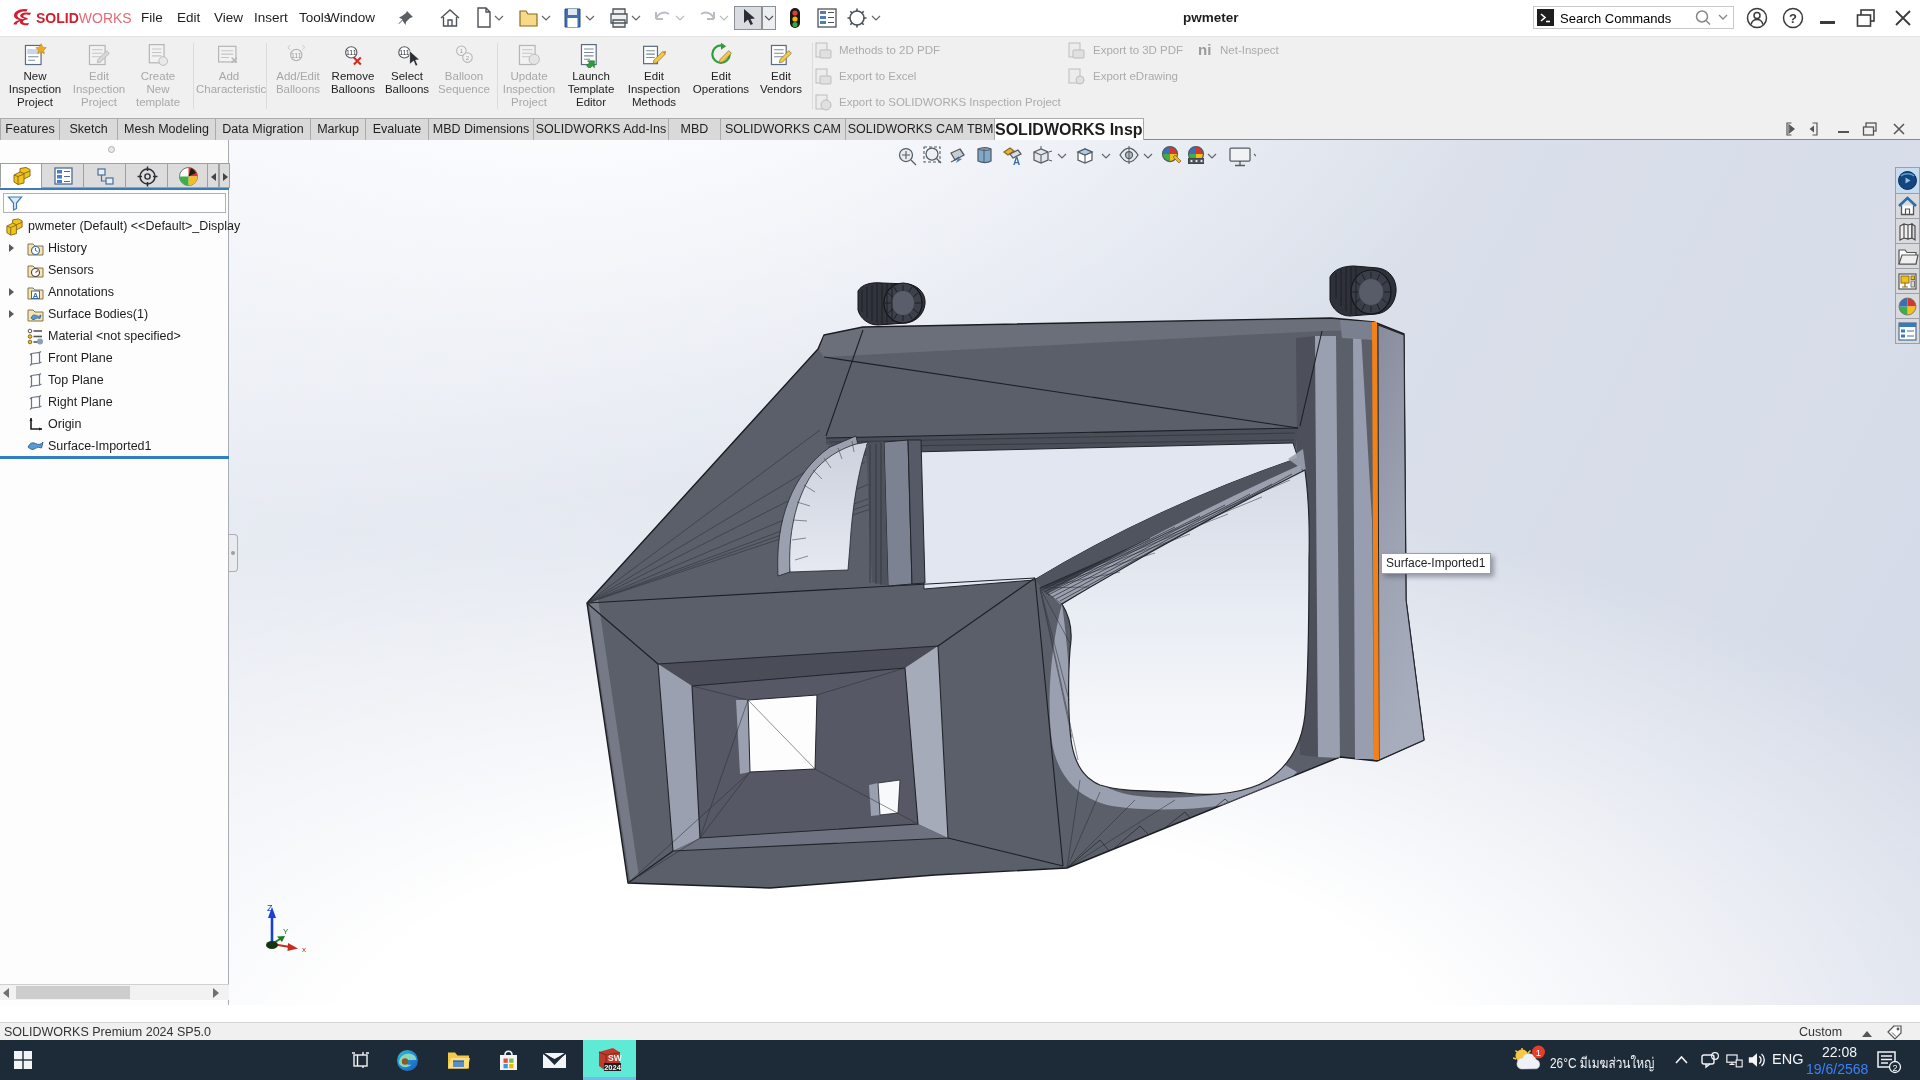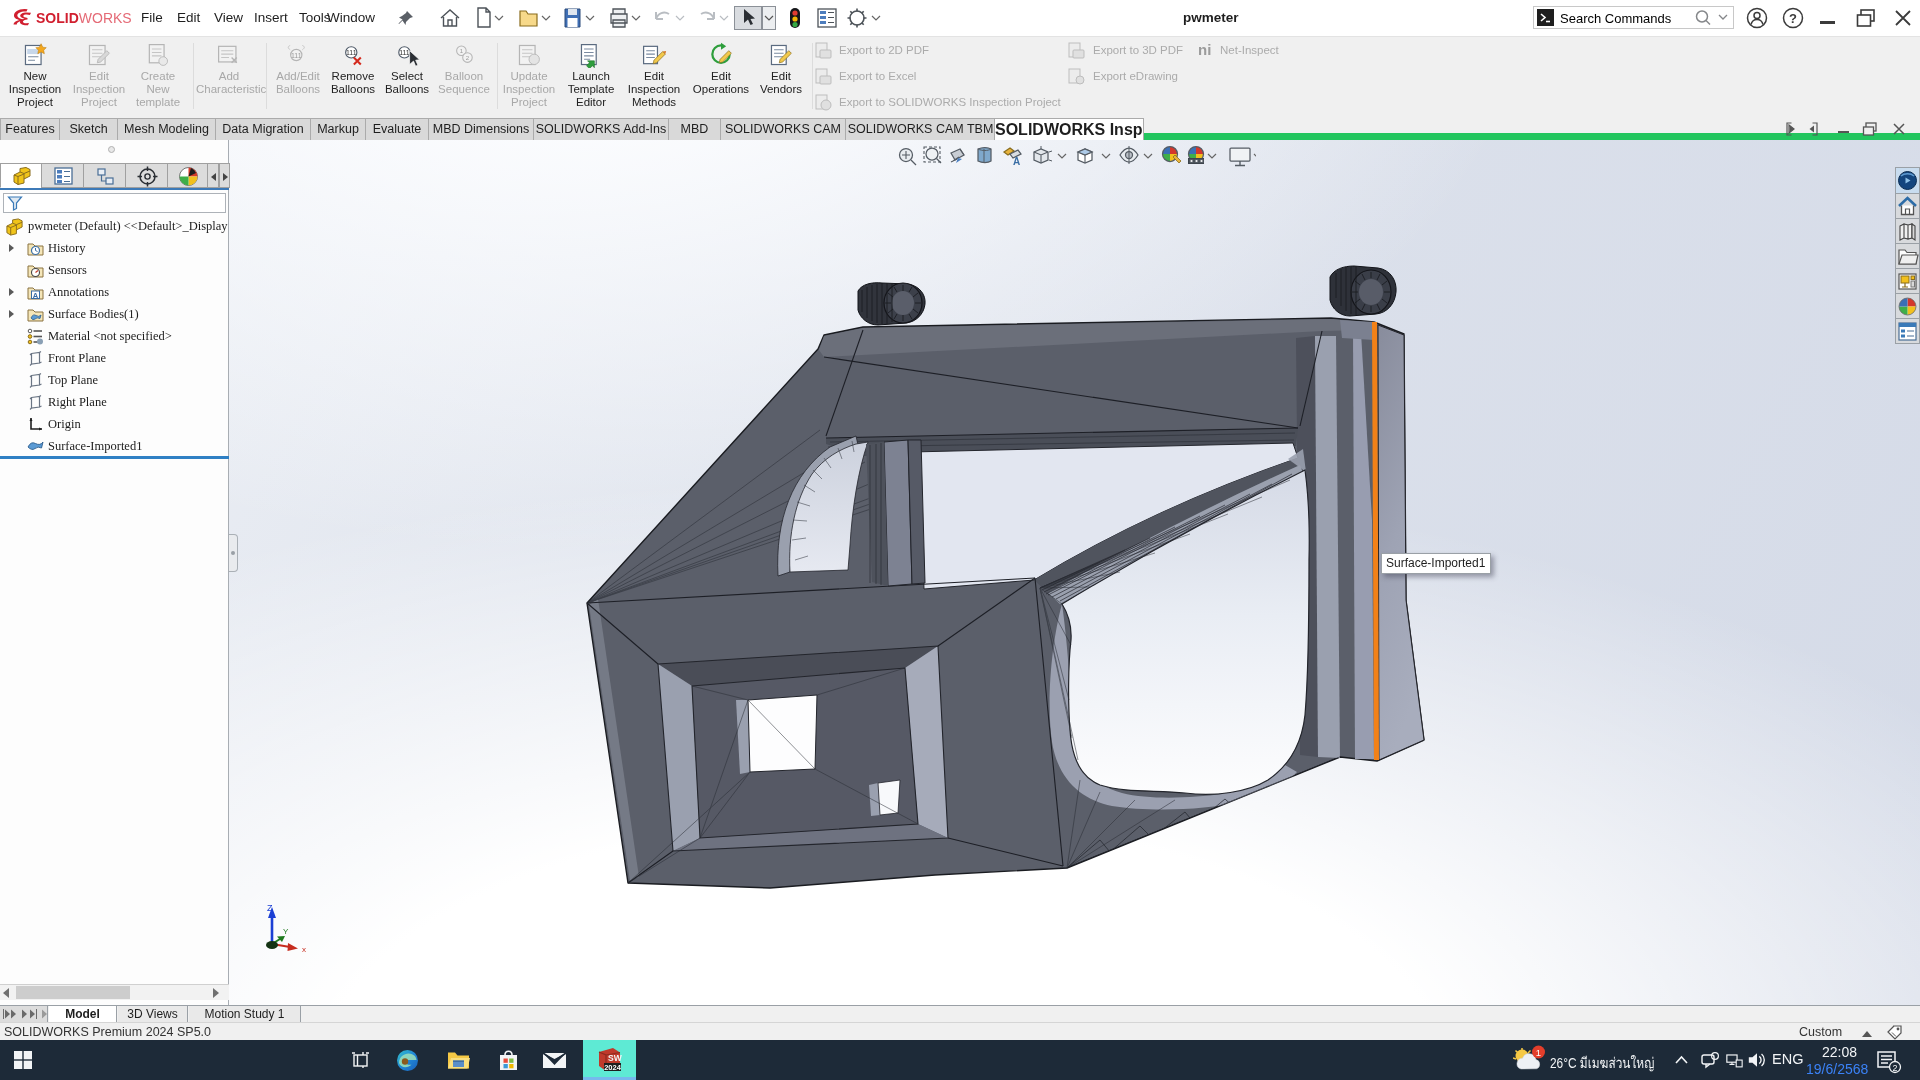--- a/index.html
+++ b/index.html
@@ -11,36 +11,36 @@
 .menuitem { position:absolute; top:10px; font-size:13.5px; color:#1e1e1e; }
 
 #ribbon { position:absolute; left:0; top:36px; width:1920px; height:82px; background:#f0f0f0; border-top:1px solid #e3e3e3; }
 .rbtn { position:absolute; top:4px; text-align:center; font-size:11.5px; line-height:13px; color:#222; }
 .rbtn .ric { margin:1px auto 2px auto; width:26px; height:26px; position:relative; }
 .rbtn .ric svg { width:26px; height:26px; }
 .rbtn.dis { color:#a8a8a8; }
 .rsep { position:absolute; top:6px; height:66px; width:1px; background:#dcdcdc; }
 .rexp { position:absolute; font-size:11.5px; color:#ababab; }
 
-#tabrow { position:absolute; left:0; top:118px; width:1920px; height:22px; background:#f0f0f0; border-bottom:7px solid #22c55e;}
+#tabrow { position:absolute; left:0; top:118px; width:1920px; height:22px; background:#f0f0f0; border-bottom:1px solid #22c55e;}
 .ctab { position:absolute; top:0; height:22px; white-space:nowrap; overflow:hidden; background:#d9d9d9; border:1px solid #ababab; border-bottom:none; font-size:12.5px; color:#1e1e1e; text-align:center; line-height:21px; }
 .ctab.active { background:#ffffff; font-weight:bold; z-index:2; }
 
 #main { position:absolute; left:0; top:140px; width:1920px; height:865px; }
 #viewport { position:absolute; left:0; top:0; width:1920px; height:865px;
   background:
    radial-gradient(ellipse 1750px 800px at 46% 108%, rgba(255,255,255,1) 32%, rgba(255,255,255,0) 75%),
    radial-gradient(ellipse 1400px 900px at 30% -25%, rgba(252,253,255,1) 20%, rgba(252,253,255,0) 70%),
    linear-gradient(118deg, #eef1f6 0%, #dde2ec 45%, #d4dae7 100%);
 }
 
 #leftpanel { position:absolute; left:0; top:0; width:229px; height:865px; background:#fdfdfd; border-right:1px solid #a8adb3; }
 .ptab { position:absolute; top:23px; height:25px; background:#dcdcdc; border:1px solid #a0a0a0; }
 .treerow { position:absolute; left:0; width:229px; height:22px; font-size:12.5px; color:#1c1c1c; }
-.treerow .lbl { position:absolute; left:48px; top:3px; white-space:nowrap;font-family:Liberation Serif, serif; }
+.treerow .lbl { position:absolute; left:48px; top:3px; white-space:nowrap; }
 .treerow .tic { position:absolute; left:27px; top:2px; width:17px; height:17px; }
 .arr { position:absolute; left:9px; top:6px; width:0; height:0; border-left:5px solid #5a5a5a; border-top:4px solid transparent; border-bottom:4px solid transparent; }
 
 #modeltabs { position:absolute; left:0; top:1005px; width:1920px; height:17px; background:#f0f0f0; border-top:1px solid #9aa0a6; }
 #statusbar { position:absolute; left:0; top:1022px; width:1920px; height:18px; background:#f0f0f0; border-top:1px solid #d5d5d5; font-size:12.5px; color:#333; }
 #taskbar { position:absolute; left:0; top:1040px; width:1920px; height:40px; background:#1d2a38; }
 .mtab { position:absolute; top:0; height:17px; font-size:12px; color:#1e1e1e; background:#e9e9e9; border-right:1px solid #9aa0a6; line-height:16px; text-align:center; }
 </style>
 </head>
 <body>
@@ -260,21 +260,21 @@
             <path d="M7 9 h11 M7 13 h11 M7 17 h11" stroke="#7a8aa0" stroke-width="1.2"></path>
             <path d="M14 20 L24 10 L27 13 L17 23 L13 24 Z" fill="#f2c94c" stroke="#8a6d1d" stroke-width=".8"></path>
           </svg></div>
       Edit<br>Vendors
     </div>
     <div class="rsep" style="left:812px"></div>
     <svg style="position:absolute;left:815px;top:5px" width="17" height="17" viewBox="0 0 17 17">
         <rect x="1" y="1" width="11" height="14" fill="#ececec" stroke="#bdbdbd"></rect>
         <rect x="5" y="8" width="11" height="8" rx="1" fill="#e0e0e0" stroke="#bdbdbd"></rect>
       </svg>
-    <div class="rexp" style="left:839px;top:7px">Export to 2D PDF</div>
+    <div class="rexp" style="left:839px;top:7px">Methods to 2D PDF</div>
     <svg style="position:absolute;left:815px;top:31px" width="17" height="17" viewBox="0 0 17 17">
         <rect x="1" y="1" width="11" height="14" fill="#ececec" stroke="#bdbdbd"></rect>
         <rect x="5" y="8" width="11" height="8" rx="1" fill="#e0e0e0" stroke="#bdbdbd"></rect>
       </svg>
     <div class="rexp" style="left:839px;top:33px">Export to Excel</div>
     <svg style="position:absolute;left:815px;top:57px" width="17" height="17" viewBox="0 0 17 17">
         <rect x="1" y="1" width="11" height="14" fill="#ececec" stroke="#bdbdbd"></rect>
         <circle cx="11" cy="11" r="5" fill="#e0e0e0" stroke="#bdbdbd"></circle>
       </svg>
     <div class="rexp" style="left:839px;top:59px">Export to SOLIDWORKS Inspection Project</div>
@@ -728,36 +728,20 @@
         <div style="position:absolute;left:3px;top:3px;width:0;height:0;border-right:6px solid #707070;border-top:5px solid transparent;border-bottom:5px solid transparent"></div>
         <div style="position:absolute;left:16px;top:1px;width:114px;height:13px;background:#cdcdcd"></div>
         <div style="position:absolute;right:10px;top:3px;width:0;height:0;border-left:6px solid #707070;border-top:5px solid transparent;border-bottom:5px solid transparent"></div>
       </div>
     </div>
 
     <div style="position:absolute;left:229px;top:394px;width:9px;height:38px;background:#e9ebee;border:1px solid #aab0b6;border-left:none;border-radius:0 4px 4px 0">
       <div style="position:absolute;left:2px;top:16px;width:4px;height:4px;border-radius:50%;background:#9aa0a6"></div>
     </div>
   </div>
-  <div id="modeltabs">
-    <div style="position:absolute;left:0;top:0;width:48px;height:16px;background:#dcdcdc;border-right:1px solid #9aa0a6">
-      <svg width="48" height="16" viewBox="0 0 48 16">
-          <g fill="#6a6a6a">
-            <path d="M3 3 v10 l1 0 v-10 Z M10 8 L5 3.5 V12.5 Z"></path>
-            <path d="M16 8 L11 3.5 V12.5 Z"></path>
-            <path d="M22 3.5 L27 8 L22 12.5 Z"></path>
-            <path d="M30 3.5 L35 8 L30 12.5 Z M36 3 h1 v10 h-1 Z"></path>
-            <path d="M42 3.5 L47 8 L42 12.5 Z" fill="#9a9a9a"></path>
-          </g>
-        </svg>
-    </div>
-    <div class="mtab" style="left:49px;width:68px;background:#fff;font-weight:bold">Model</div>
-    <div class="mtab" style="left:118px;width:70px">3D Views</div>
-    <div class="mtab" style="left:189px;width:112px">Motion Study 1</div>
-  </div>
   <div id="statusbar">
     <span style="position:absolute;left:4px;top:2px">SOLIDWORKS Premium 2024 SP5.0</span>
     <span style="position:absolute;left:1799px;top:2px">Custom</span>
     <div style="position:absolute;left:1862px;top:8px;width:0;height:0;border-bottom:6px solid #555;border-left:5px solid transparent;border-right:5px solid transparent"></div>
     <svg style="position:absolute;left:1886px;top:1px" width="18" height="16" viewBox="0 0 18 16">
         <path d="M2 8 L8 2 L15 2 L15 9 L9 15 Z M8 2 L2 8" fill="#fff" stroke="#555" stroke-width="1.2"></path>
         <circle cx="12" cy="5" r="1.4" fill="#555"></circle>
         <path d="M4 10 l4 4 M6 8.5 l4 4" stroke="#555" stroke-width="1"></path>
       </svg>
   </div>

